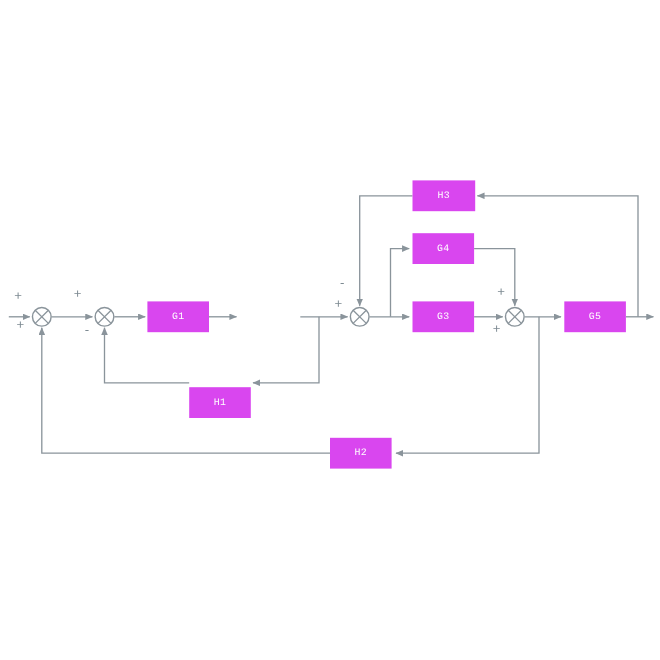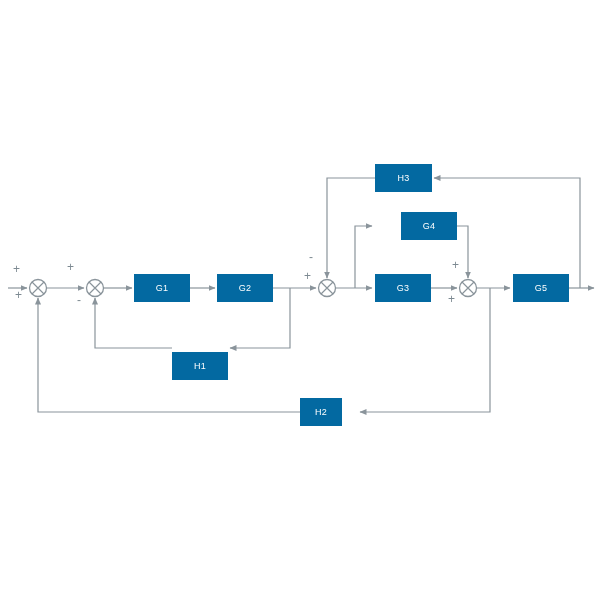--- a/index.html
+++ b/index.html
@@ -7,25 +7,26 @@
     position:relative;
     width:600px;height:600px;
     background:#ffffff;
     font-family:"Liberation Sans", sans-serif;
     overflow:hidden;
   }
   .wires{position:absolute;left:0;top:0;width:600px;height:600px;}
   .block{
     position:absolute;
     width:56px;height:28px;
-    background:#0369a1;
+    background:#d946ef;
     color:#ffffff;
     display:flex;align-items:center;justify-content:center;
     font-size:9px;letter-spacing:.3px;
     box-sizing:border-box;
+    font-family:Liberation Mono, monospace;
   }
   .sign{
     position:absolute;
     color:#7d8a92;
     font-size:12px;line-height:12px;
     font-weight:400;
     user-select:none;
   }
 </style>
 </head>
@@ -74,26 +75,25 @@
       <circle cx="327" cy="288" r="8.5" fill="#ffffff" stroke="#8a949b" stroke-width="1.3"></circle>
       <path d="M321 282 L333 294 M333 282 L321 294" stroke="#8a949b" stroke-width="1.2" fill="none"></path>
     </g>
     <g>
       <circle cx="468" cy="288" r="8.5" fill="#ffffff" stroke="#8a949b" stroke-width="1.3"></circle>
       <path d="M462 282 L474 294 M474 282 L462 294" stroke="#8a949b" stroke-width="1.2" fill="none"></path>
     </g>
   </svg>
 
   <div class="block" style="left:134px;top:274px;text-align:right;">G1</div>
-  <div class="block" style="left:217px;top:274px;">G2</div>
   <div class="block" style="left:375px;top:274px;">G3</div>
-  <div class="block" style="left:375px;top:212px;margin-left:26px;">G4</div>
+  <div class="block" style="left:375px;top:212px;">G4</div>
   <div class="block" style="left:513px;top:274px;">G5</div>
   <div class="block" style="left:172px;top:352px;">H1</div>
-  <div class="block" style="left:300px;top:398px;width:42px;">H2</div>
+  <div class="block" style="left:300px;top:398px;width:56px;">H2</div>
   <div class="block" style="left:375px;top:164px;width:57px;">H3</div>
 
   <span class="sign" style="left:13px;top:263px;">+</span>
   <span class="sign" style="left:15px;top:289px;">+</span>
   <span class="sign" style="left:67px;top:261px;">+</span>
   <span class="sign" style="left:77px;top:294px;">-</span>
   <span class="sign" style="left:309px;top:251px;">-</span>
   <span class="sign" style="left:304px;top:270px;">+</span>
   <span class="sign" style="left:452px;top:259px;">+</span>
   <span class="sign" style="left:448px;top:293px;">+</span>

